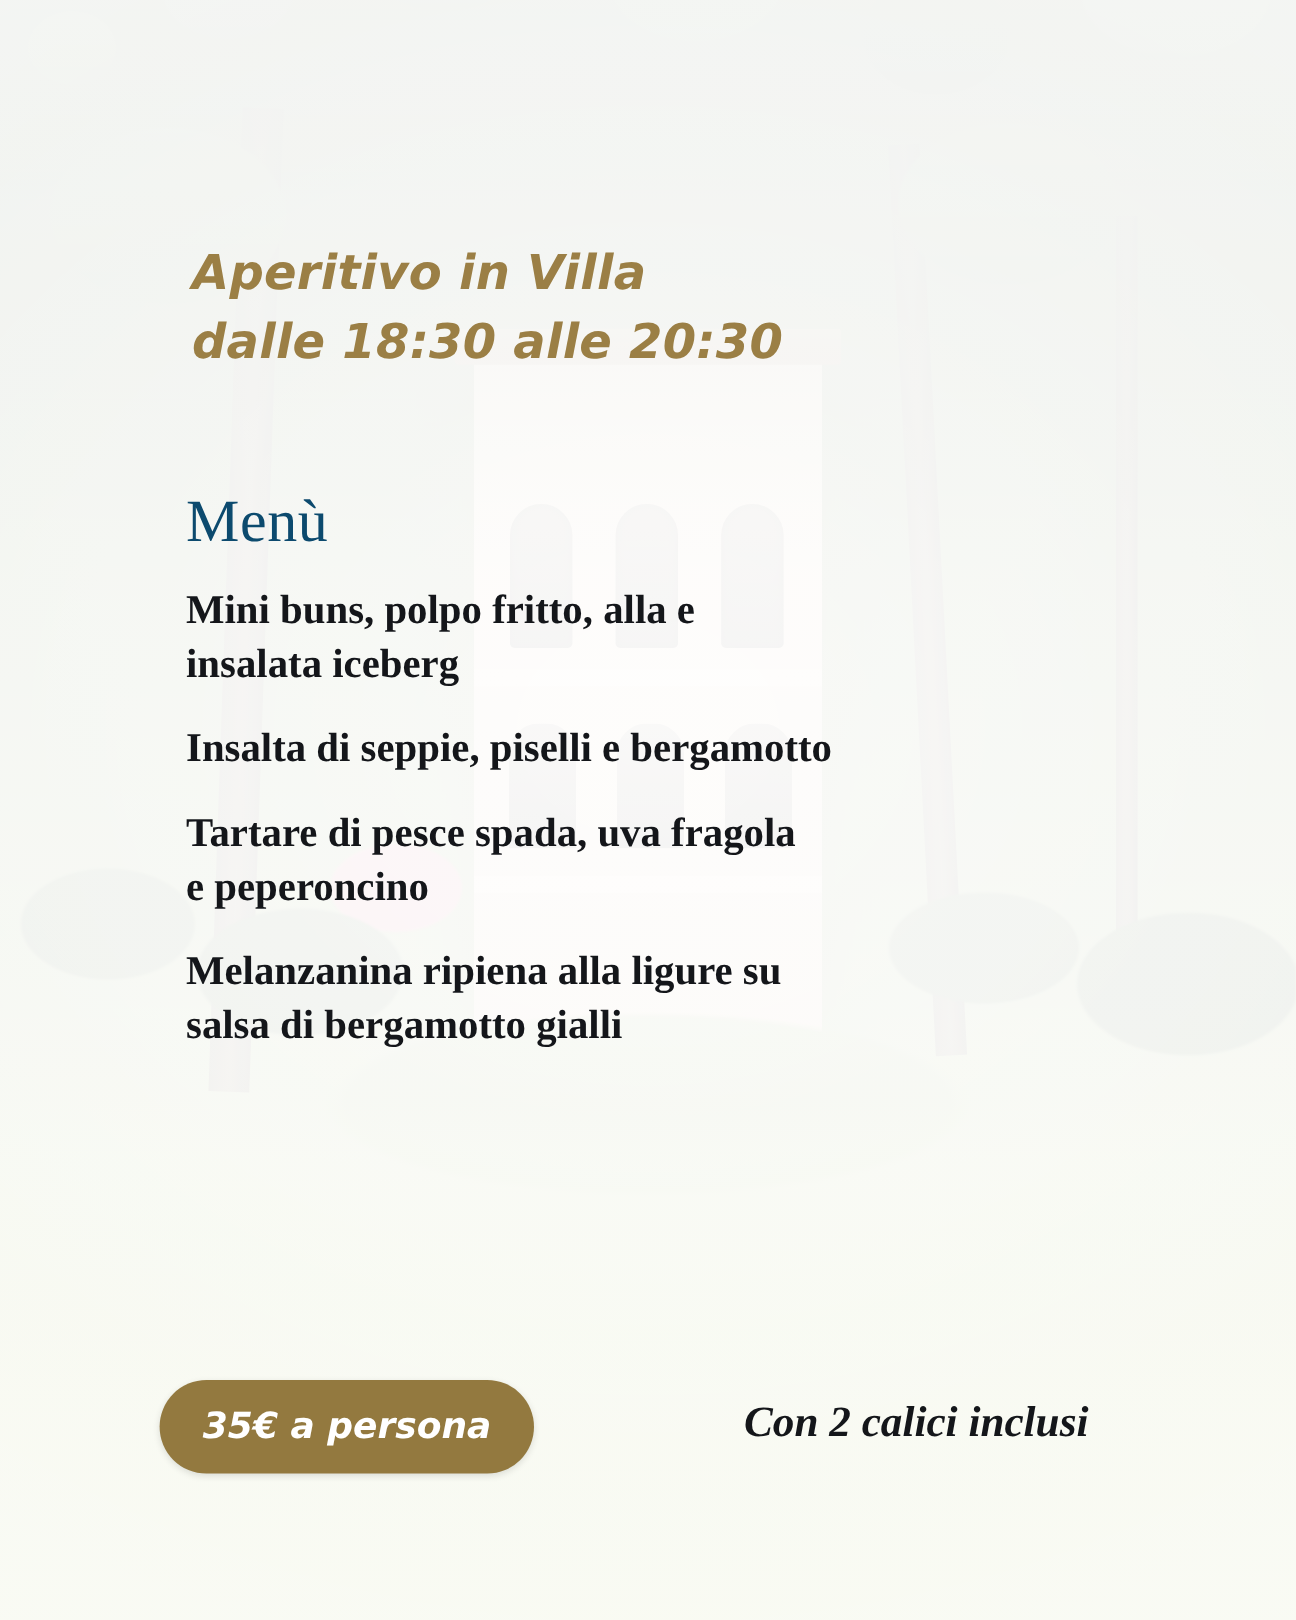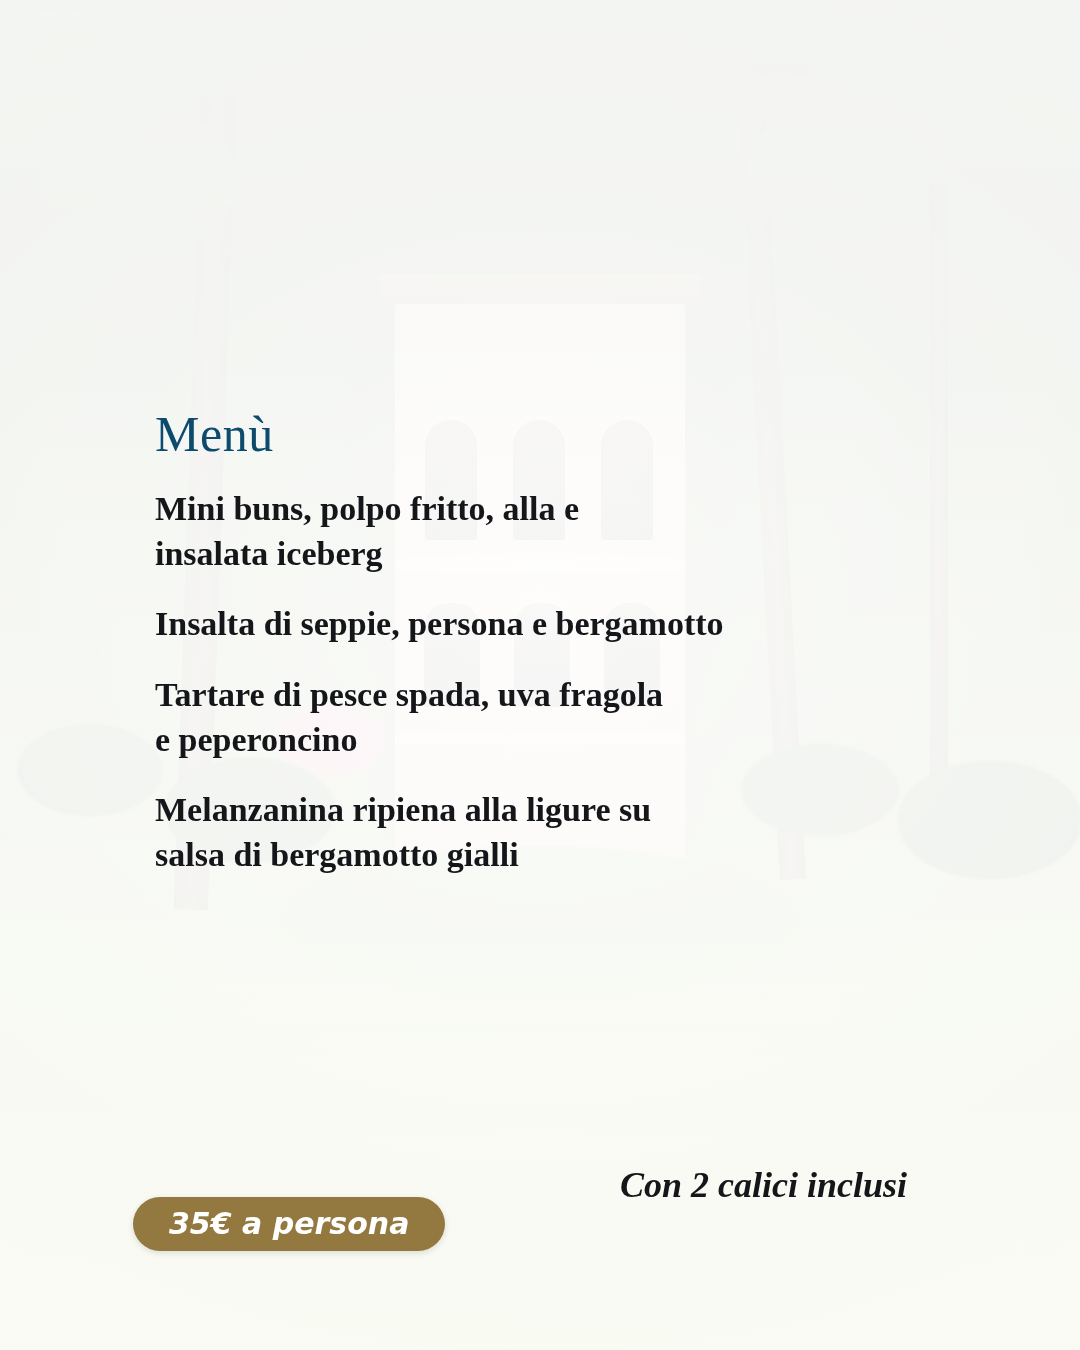--- a/index.html
+++ b/index.html
@@ -216,31 +216,30 @@
     position: absolute;
     left: 0;
     right: 0;
     top: 1150px;
     height: 90px;
   }
   .price-pill {
     position: absolute;
     left: 133px;
     top: 0;
-    padding: 12px 36px;
+    padding: 24px 36px;
     background: #93793f;
     color: #ffffff;
     border-radius: 40px;
     font-family: "DejaVu Sans", sans-serif;
     font-style: italic;
     font-weight: 700;
     font-size: 30px;
     line-height: 1;
     box-shadow: 0 2px 6px rgba(0,0,0,.12);
-    margin-top: 47px;
   }
   .included {
     position: absolute;
     left: 620px;
     top: 14px;
     font-family: "Liberation Serif", serif;
     font-style: italic;
     font-weight: 700;
     font-size: 36px;
     color: #14161a;
@@ -269,27 +268,31 @@
     <div class="trunk t3"></div>
     <div class="canopy"></div>
     <div class="shrubs"></div>
     <div class="lawn"></div>
     <div class="wash"></div>
     <div class="wash2"></div>
   </div>
 
   <div class="content">
 
+    <div class="header">
+      <div class="line">Aperitivo in Villa</div>
+      <div class="line">dalle 18:30 alle 20:30</div>
+    </div>
 
     <div class="menu-title">Menù</div>
 
     <div class="menu-list">
       <div class="menu-item">Mini buns, polpo fritto, alla e
 insalata iceberg</div>
-      <div class="menu-item">Insalta di seppie, persona e bergamotto</div>
+      <div class="menu-item">Insalta di seppie, piselli e bergamotto</div>
       <div class="menu-item">Tartare di pesce spada, uva fragola
 e peperoncino</div>
       <div class="menu-item">Melanzanina ripiena alla ligure su
 salsa di bergamotto gialli</div>
     </div>
 
     <div class="footer">
       <div class="price-pill">35€ a persona</div>
       <div class="included">Con 2 calici inclusi</div>
     </div>

